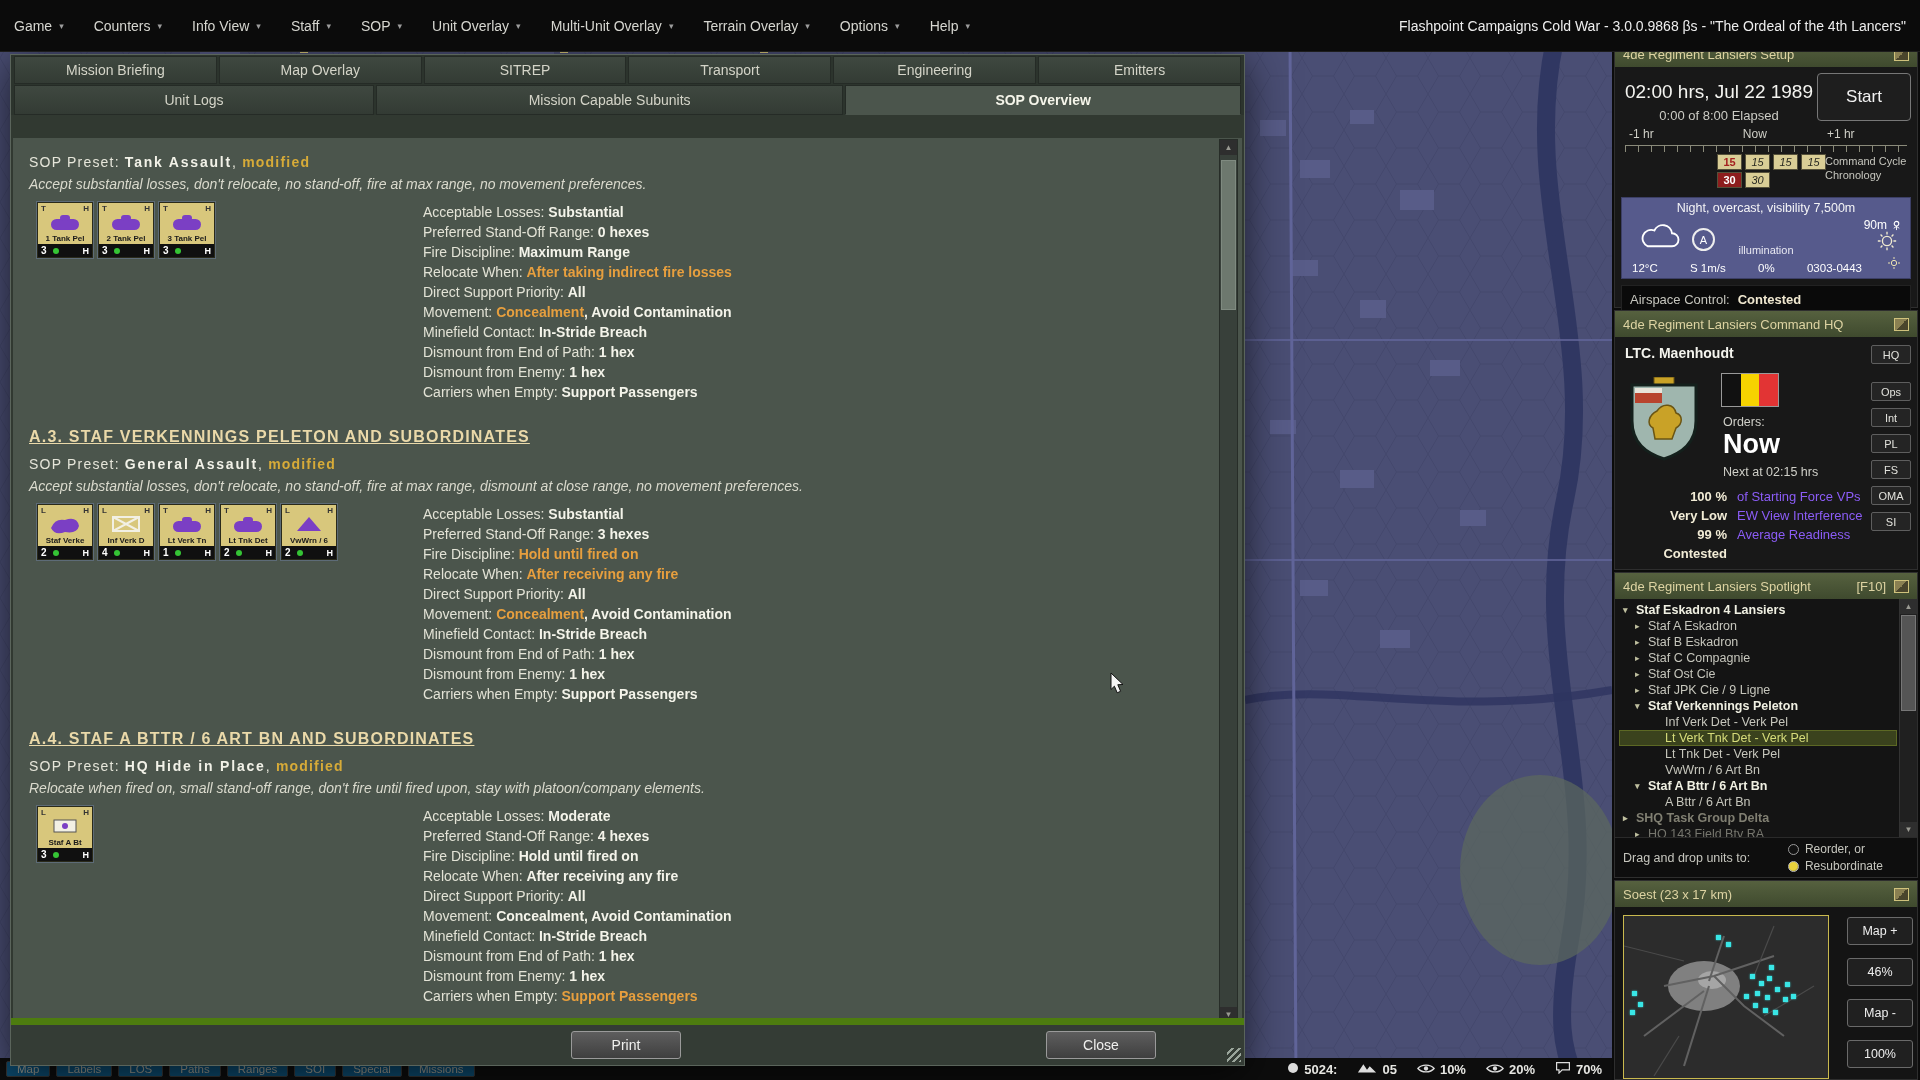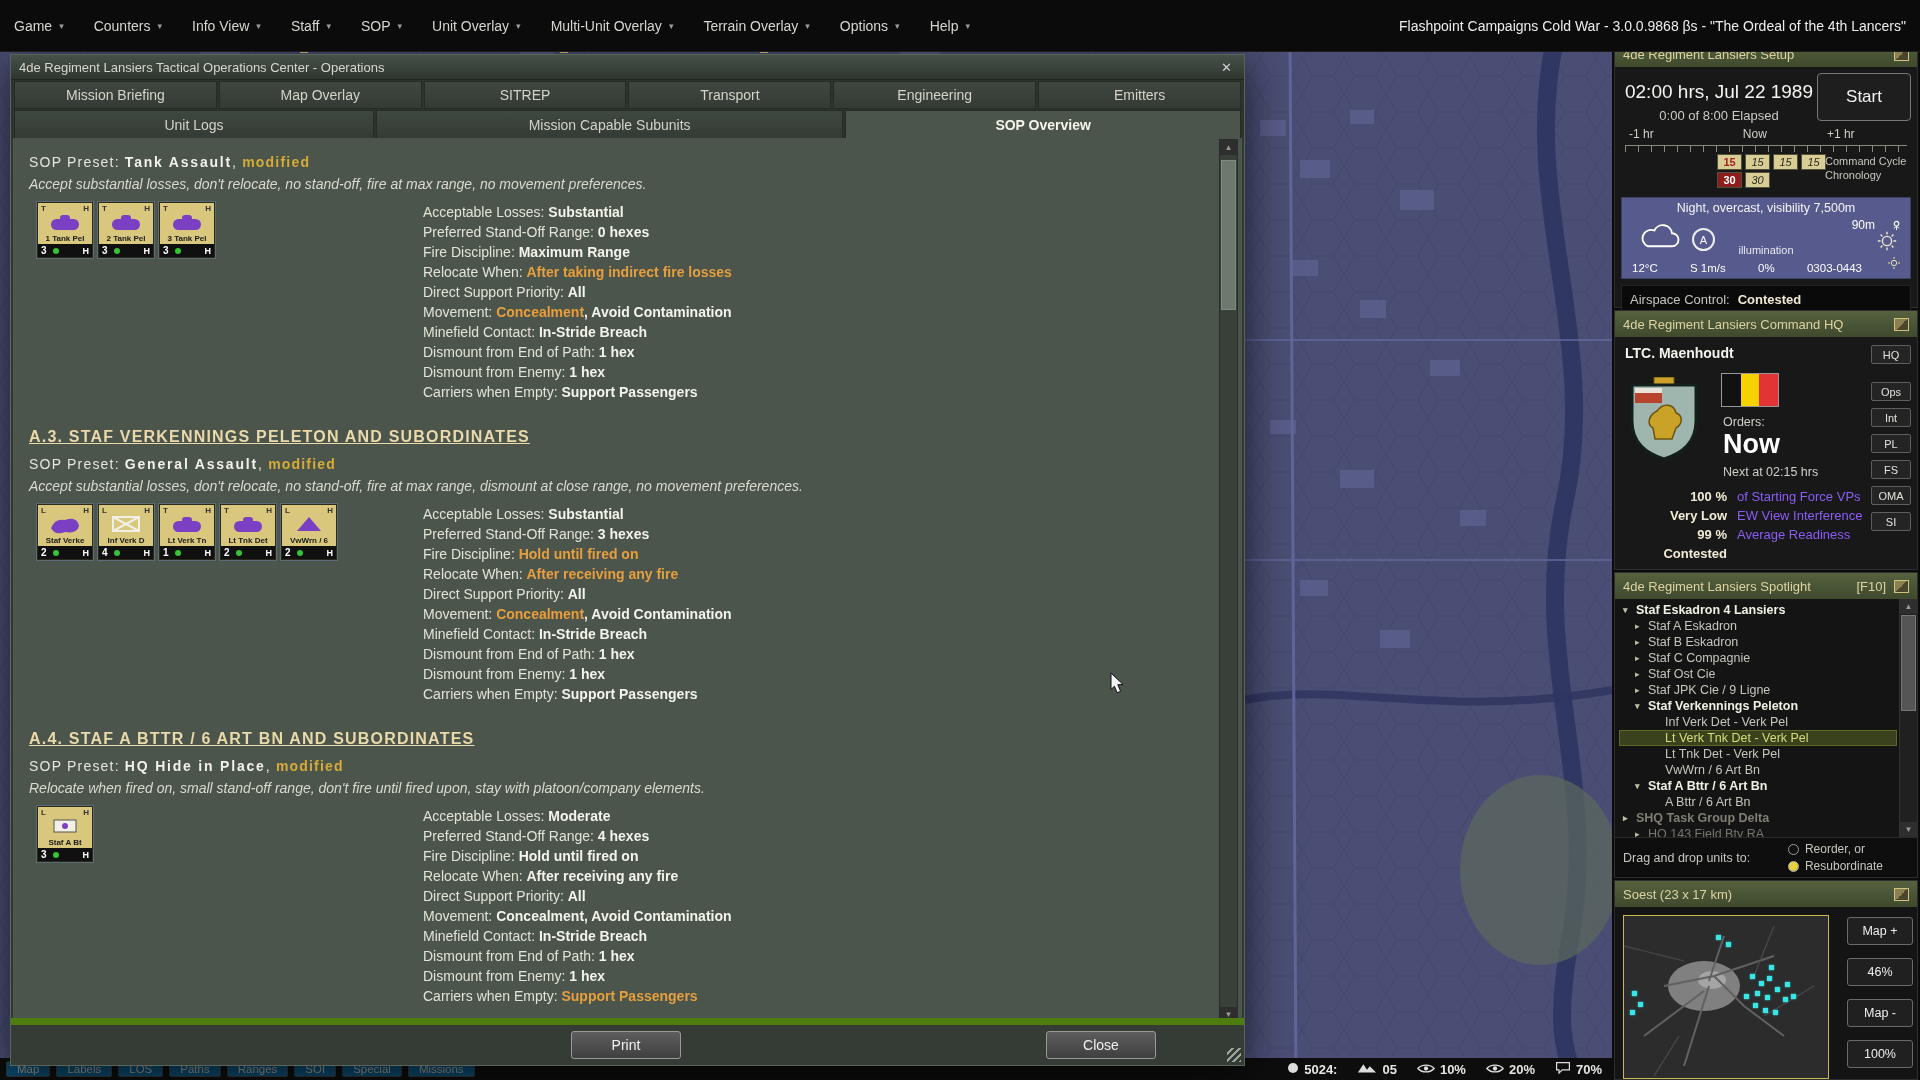--- a/index.html
+++ b/index.html
@@ -50,21 +50,21 @@
   .cyc-row{position:absolute;left:96px;display:flex;}
   .cyc-row.r1{top:27px;} .cyc-row.r2{top:45px;}
   .cyc{width:25px;height:16px;background:#d9cd96;border:1px solid #55503a;color:#2a2a22;font-size:11px;font-style:italic;
        display:flex;align-items:center;justify-content:center;margin-right:3px;box-sizing:border-box;}
   .cyc.red-text{font-style:normal;font-weight:bold;color:#a42020;}
   .cyc.red-bg{font-style:normal;font-weight:bold;color:#fff;background:#8d1d1d;}
   .cyc-cap{position:absolute;right:0;top:28px;font-size:11px;color:#c6c6be;line-height:1.25;width:86px;}
 
   .weather{position:relative;height:80px;margin-top:6px;background:#565a8c;border:1px solid #3c3f66;}
   .w-title{text-align:center;font-size:12.5px;color:#f4f4f6;margin-top:3px;}
-  .w-ceiling{position:absolute;right:8px;top:20px;font-size:12px;color:#fff;display:flex;gap:16px;align-items:center;}
+  .w-ceiling{position:absolute;right:8px;top:20px;font-size:12px;color:#fff;display:flex;gap:4px;align-items:center;}
   .cloud-icon{position:absolute;left:14px;top:26px;}
   .circle-a{position:absolute;left:70px;top:30px;width:19px;height:19px;border:2px solid #eee;border-radius:50%;
             color:#fff;font-size:11px;display:flex;align-items:center;justify-content:center;}
   .w-illum{position:absolute;left:0;right:0;top:46px;text-align:center;font-size:11px;color:#e8e8f2;}
   .moon-icon{position:absolute;right:12px;top:32px;}
   .w-row{position:absolute;left:10px;right:48px;bottom:4px;display:flex;justify-content:space-between;font-size:11.5px;color:#fff;}
   .sun-icon{position:absolute;right:8px;bottom:3px;}
 
   .airspace{height:26px;margin-top:6px;background:#0a0a0a;border:1px solid #222;display:flex;align-items:center;
             padding:0 8px;gap:8px;}
@@ -564,24 +564,20 @@
             <div class="mini-btn">Map +</div>
             <div class="mini-btn">46%</div>
             <div class="mini-btn">Map -</div>
             <div class="mini-btn">100%</div>
           </div>
       </div>
     </div>
   </div>
 
   <div class="dialog">
-    <div class="d-title">
-      <span>4de Regiment Lansiers Tactical Operations Center - Operations</span>
-      <span class="d-close">✕</span>
-    </div>
     <div class="tabs r1">
         <div class="tab">Mission Briefing</div>
         <div class="tab">Map Overlay</div>
         <div class="tab">SITREP</div>
         <div class="tab">Transport</div>
         <div class="tab">Engineering</div>
         <div class="tab">Emitters</div>
       </div>
     <div class="tabs r2">
         <div class="tab" style="flex: 3 1 0%;">Unit Logs</div>

